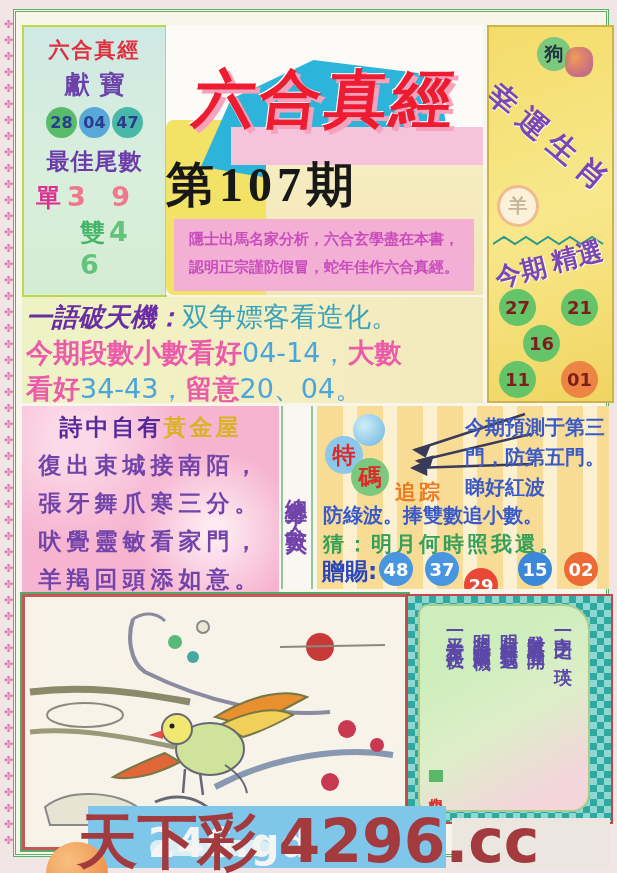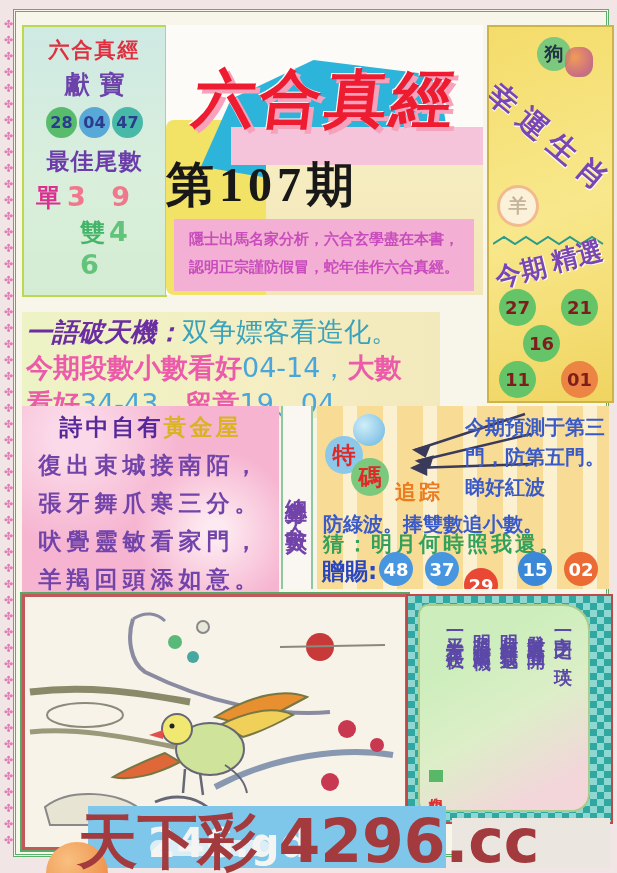--- a/index.html
+++ b/index.html
@@ -44,21 +44,21 @@
     background:radial-gradient(circle at 35% 35%,#f09050,#c05888 70%,#886);opacity:.85;}
   .rp-diag{position:absolute;left:-26px;top:92px;width:175px;text-align:center;font-size:30px;font-weight:bold;
     color:#7a46b4;letter-spacing:9px;transform:rotate(40deg);text-shadow:1px 1px 0 #fff;}
   .rp-goat{position:absolute;left:8px;top:158px;width:36px;height:36px;border-radius:50%;background:#fdf4ee;
     border:3px solid #f0b090;color:#b8a8a0;display:flex;align-items:center;justify-content:center;
     font-size:19px;font-weight:bold;opacity:.8;}
   .rp-zig{position:absolute;left:4px;top:208px;}
   .rp-sec{position:absolute;left:0;top:0;font-size:26px;font-weight:bold;color:#7a46b4;text-shadow:1px 1px 0 #fff;}
   .rp-balls .ball{position:absolute;width:37px;height:37px;font-size:18px;color:#7f1d1d;}
   
-  .tips{position:absolute;left:22px;top:312px;width:418px;height:106px;
+  .tips{position:absolute;left:22px;top:297px;width:461px;height:106px;
     background:linear-gradient(90deg,#edf3c5,#f5eec2 60%,#f2e9bc);padding:2px 4px;box-sizing:border-box;}
   .tips p{margin:0;white-space:nowrap;}
   .t-lead{font-size:26px;font-weight:bold;font-style:italic;color:#6a2ea2;}
   .t-teal{font-size:27px;color:#3aa2ba;font-weight:500;font-style:normal;}
   .t-pink{font-size:27px;font-weight:bold;color:#ec5aaa;}
   .t-blue{font-size:27px;color:#4aa6da;}
   
   .poem{position:absolute;left:22px;top:406px;width:257px;height:208px;
     background:radial-gradient(circle at 20% 15%,#fbd9e8 8%,transparent 40%),
                radial-gradient(circle at 75% 60%,#fde9f0 5%,transparent 35%),#f6b4d0;
@@ -76,21 +76,21 @@
     background:repeating-linear-gradient(90deg,#f8dc96 0 26px,#fbf0d0 26px 40px),#f6d488;overflow:hidden;}
   .sp-te{position:absolute;left:8px;top:30px;width:38px;height:38px;border-radius:50%;background:#8cc8ea;
     color:#e02828;font-size:23px;font-weight:bold;display:flex;align-items:center;justify-content:center;}
   .sp-cy{position:absolute;left:36px;top:8px;width:32px;height:32px;border-radius:50%;
     background:radial-gradient(circle at 35% 35%,#cfeef8,#6ab4e0);}
   .sp-ma{position:absolute;left:34px;top:52px;width:38px;height:38px;border-radius:50%;background:#7cc87c;
     color:#e02828;font-size:23px;font-weight:bold;display:flex;align-items:center;justify-content:center;}
   .sp-chase{position:absolute;left:78px;top:72px;font-size:21px;font-weight:bold;color:#ec7a1e;letter-spacing:3px;}
   .sp-arrows{position:absolute;left:68px;top:2px;}
   .sp-texta{position:absolute;left:148px;top:6px;width:140px;font-size:20px;font-weight:bold;color:#3a5ac8;line-height:30px;}
-  .sp-textb{position:absolute;left:6px;top:105px;width:284px;font-size:20px;font-weight:bold;color:#3a5ac8;white-space:nowrap;}
+  .sp-textb{position:absolute;left:6px;top:96px;width:284px;font-size:20px;font-weight:bold;color:#3a5ac8;white-space:nowrap;}
   .sp-guess{position:absolute;left:6px;top:124px;font-size:21px;font-weight:bold;color:#34a05a;letter-spacing:3px;}
   .sp-gift{position:absolute;left:5px;top:150px;font-size:23px;font-weight:bold;color:#2a46be;}
   .sp-balls .ball{position:absolute;top:146px;width:34px;height:34px;color:#fff;font-size:18px;}
   
   .pic{position:absolute;left:22px;top:594px;width:380px;height:250px;background:#f7f3e8;
     border:3px solid #c25858;outline:2px solid #58a868;}
   
   .scrollp{position:absolute;left:406px;top:594px;width:203px;height:226px;border:2px solid #c04848;
     background:repeating-conic-gradient(#2fa8a2 0% 25%,#8fd8d2 0% 50%) 0 0/14px 14px;}
   .paper{position:absolute;left:10px;top:8px;width:168px;height:204px;border-radius:10px 26px 18px 10px;
@@ -162,21 +162,21 @@
       <div class="ball" style="left: 72px; top: 262px; background-color: rgb(102, 196, 104);">21</div>
       <div class="ball" style="left: 34px; top: 298px; background-color: rgb(102, 196, 104);">16</div>
       <div class="ball" style="left: 10px; top: 334px; background-color: rgb(102, 196, 104);">11</div>
       <div class="ball" style="left: 72px; top: 334px; background-color: rgb(236, 132, 68);">01</div>
     </div>
   </div>
 
   <div class="tips">
     <p><span class="t-lead">一語破天機：</span><span class="t-teal">双争嫖客看造化。</span></p>
     <p><span class="t-pink">今期段數小數看好</span><span class="t-blue">04-14，</span><span class="t-pink">大數</span></p>
-    <p><span class="t-pink">看好</span><span class="t-blue">34-43，</span><span class="t-pink">留意</span><span class="t-blue">19、04。</span></p>
+    <p><span class="t-pink">看好</span><span class="t-blue">34-43，</span><span class="t-pink">留意</span><span class="t-blue">20、04。</span></p>
   </div>
 
   <div class="poem">
     <div class="poem-title">
       <span>詩中自有</span><b>黃金屋</b>
     </div>
     <p>復出束城接南陌，</p>
     <p>張牙舞爪寒三分。</p>
     <p>吠覺靈敏看家門，</p>
     <p>羊羯回頭添如意。</p>

